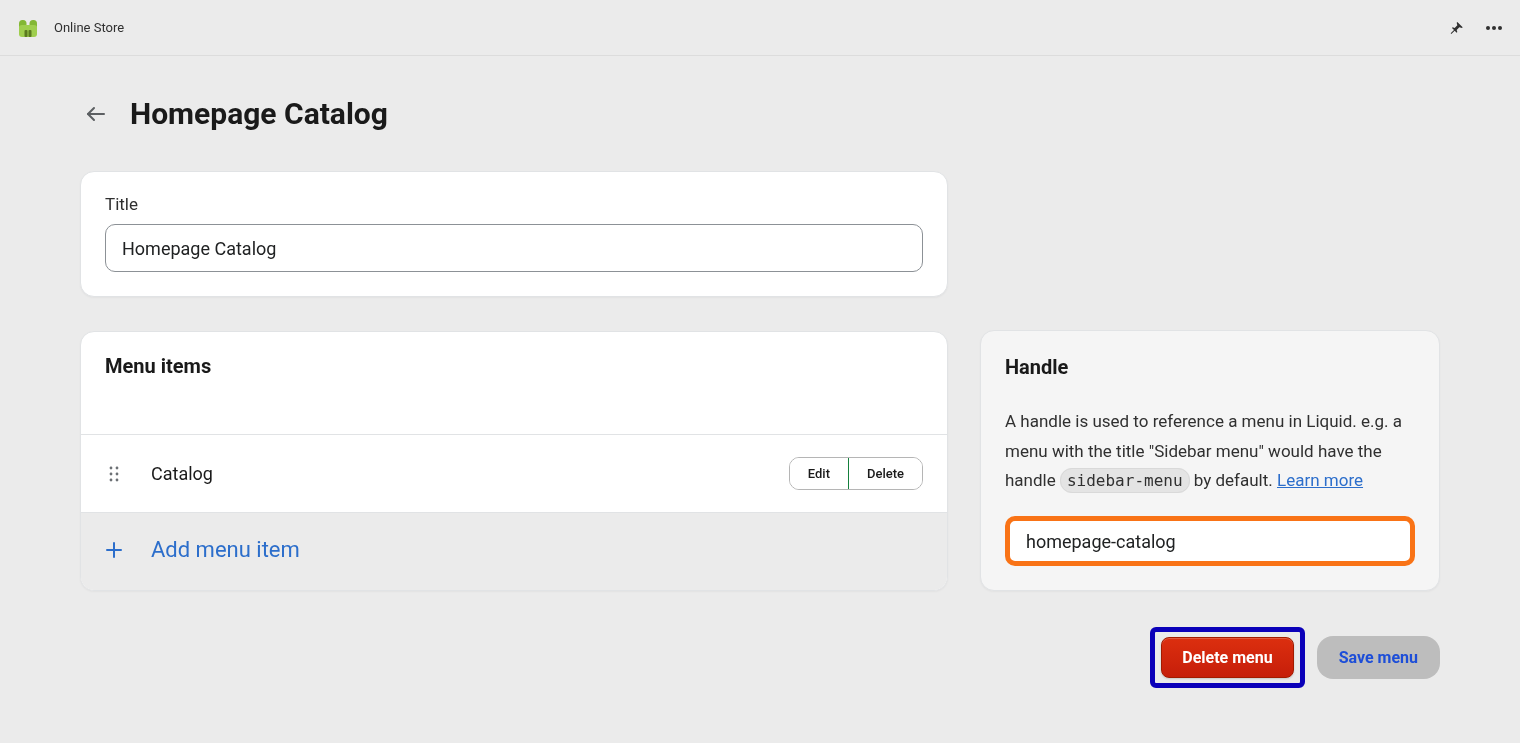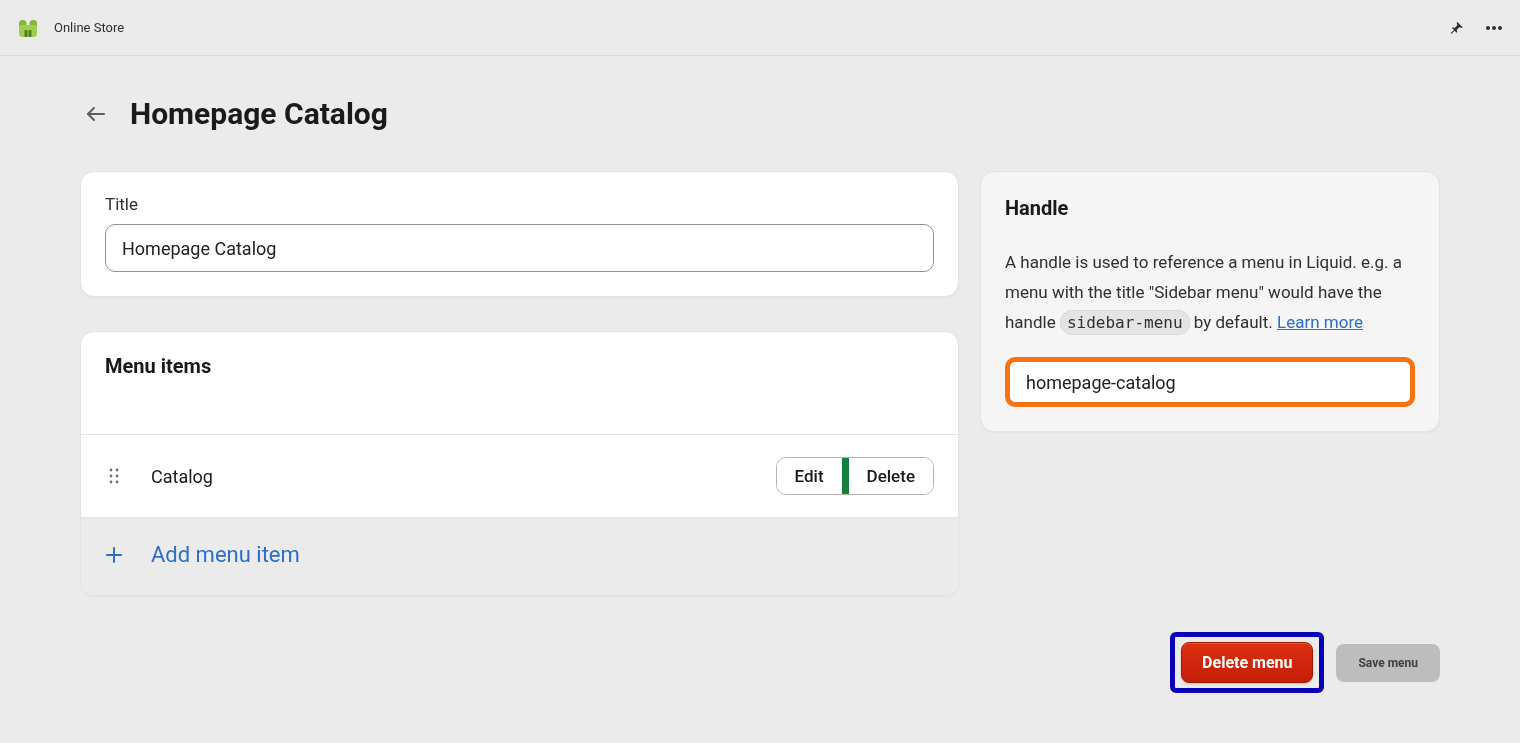--- a/index.html
+++ b/index.html
@@ -75,22 +75,22 @@
   }
   .page-title {
     font-size: 30px;
     font-weight: 700;
     color: #1a1a1a;
   }
 
   
   .columns {
     display: flex;
-    gap: 21px;
-    align-items: flex-start;
+    gap: 32px;
+    align-items: flex-end;
   }
   .col-main { flex: 1; }
   .col-side { width: 460px; }
 
   .card {
     background: #ffffff;
     border: 1px solid #e1e3e5;
     border-radius: 14px;
     box-shadow: 0 1px 2px rgba(0,0,0,0.04);
   }
@@ -153,28 +153,28 @@
     display: inline-flex;
     border: 1px solid #b5b5b5;
     border-radius: 10px;
     overflow: hidden;
     background: #ffffff;
   }
   .btn-group button {
     background: #ffffff;
     border: none;
     padding: 8px 18px;
-    font-size: 17px;
+    font-size: 13px;
     font-weight: 500;
     color: #1a1a1a;
     cursor: pointer;
     font-family: inherit;
   }
   .btn-group button + button {
-    border-left: 7px solid #15803d;
+    border-left: 1px solid #15803d;
   }
 
   .add-row {
     display: flex;
     align-items: center;
     gap: 28px;
     padding: 24px 24px 28px 24px;
     background: #ebebeb;
     cursor: pointer;
     border-top: 1px solid #e1e3e5;
@@ -256,25 +256,25 @@
     border-radius: 8px;
     padding: 10px 20px;
     font-size: 16px;
     font-weight: 700;
     cursor: pointer;
     font-family: inherit;
     box-shadow: inset 0 1px 0 rgba(255,255,255,0.2), 0 1px 2px rgba(0,0,0,0.15);
   }
   .btn-disabled {
     background: #bdbdbd;
-    color: #404040;
+    color: #1d4ed8;
     border: none;
-    border-radius: 8px;
+    border-radius: 16px;
     padding: 12px 22px;
-    font-size: 12px;
+    font-size: 16px;
     font-weight: 700;
     cursor: not-allowed;
     font-family: inherit;
   }
 </style>
 </head>
 <body>
 
 <div class="topbar">
   <div class="topbar-left">

